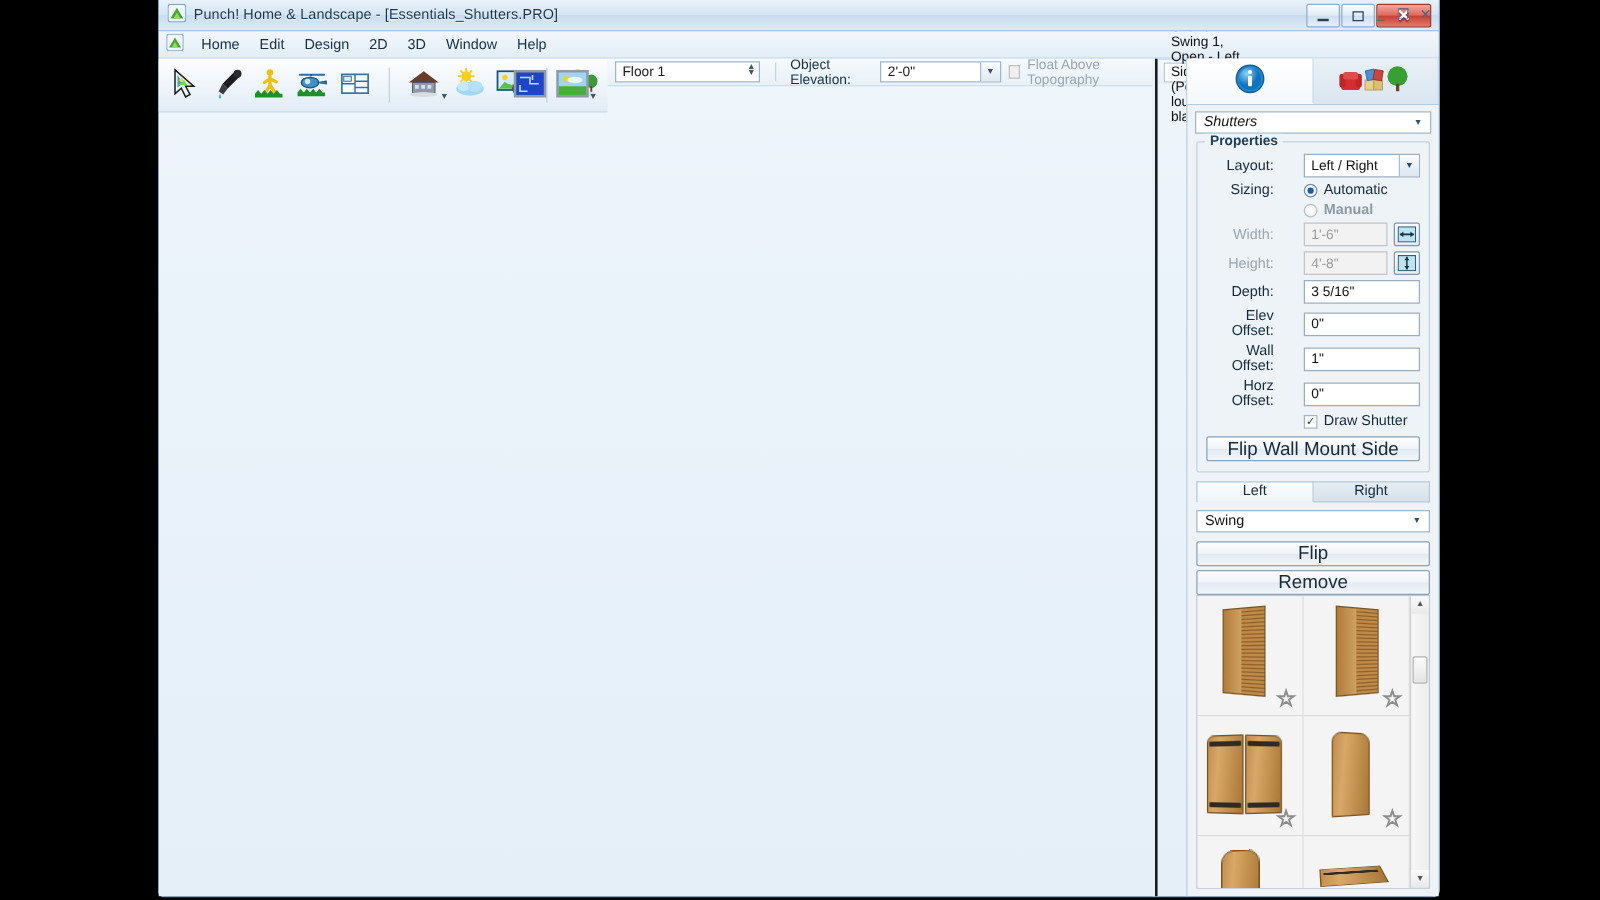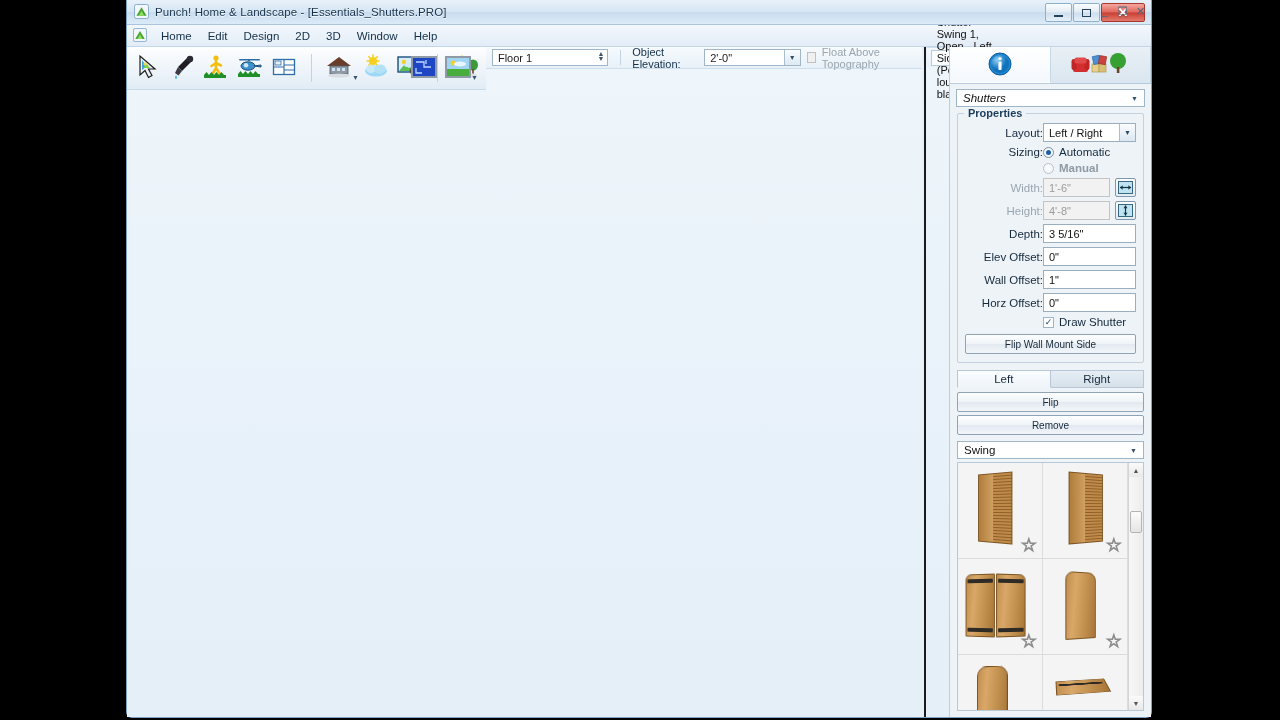--- a/index.html
+++ b/index.html
@@ -227,21 +227,21 @@
 
   .groupbox {
     margin: 2px 7px 0 7px; border: 1px solid #c3d2de; border-radius: 2px;
     padding: 9px 7px 8px 7px; position: relative;
   }
   .groupbox > .gb-title {
     position: absolute; top: -7px; left: 6px; background: #eef3f8;
     padding: 0 4px; font-size: 11px; font-weight: bold; color: #1b3d5c;
   }
   .row { display: flex; align-items: center; margin-bottom: 4px; }
-  .row-label { width: 78px; text-align: right; padding-right: 0;
+  .row-label { width: 78px; text-align: right; padding-right: 24px;
                font-size: 11.5px; color: #14293c; }
   .row-label.dim { color: #9aa6b0; }
   .field {
     flex: 1 1 auto; height: 19px; background: #fff; border: 1px solid #9aaebe;
     display: flex; align-items: center; padding-left: 5px; font-size: 11px; color: #111;
   }
   .field.dim { background: #f2f2f2; border-color: #c4c4c4; color: #9b9b9b; }
   .field-combo { position: relative; padding-right: 18px; }
   .field-combo .arrow {
     position: absolute; right: 0; top: 0; bottom: 0; width: 16px;
@@ -264,21 +264,21 @@
   .radio.on::after { content:''; width:5px; height:5px; border-radius:50%;
                      background:#1b5ea8; display:block; }
   .radio.off { border-color:#b9c3cc; }
   .radio-label { font-size: 11.5px; color: #14293c; }
   .radio-label.dim { color:#8e9aa4;font-weight:bold; }
 
   .btn {
     height: 20px; border: 1px solid #8ea3b5; border-radius: 2px;
     background: linear-gradient(180deg,#fdfefe 0%,#f0f4f8 48%,#e2e9f0 52%,#f2f6fa 100%);
     display: flex; align-items: center; justify-content: center;
-    font-size: 10px; color: #16293a; cursor: default;
+    font-size: 15px; color: #16293a; cursor: default;
   }
 
   #lr-tabs { display: flex; margin: 7px 7px 0 7px; height: 21px; }
   .lr-tab {
     flex: 1 1 50%; display: flex; align-items: center; justify-content: center;
     font-size: 11.5px; color: #14293c; border: 1px solid #b7c7d5;
     cursor: default;
   }
   .lr-tab.active { background: linear-gradient(180deg,#fbfdff,#eef4f9);
                    border-bottom-color: #eef4f9; font-weight: normal; }
@@ -834,30 +834,30 @@
         </div>
 
         <div class="btn">Flip Wall Mount Side</div>
       </div>
 
       <div id="lr-tabs">
         <div class="lr-tab active">Left</div>
         <div class="lr-tab inactive">Right</div>
       </div>
 
-      <div style="padding:4px 7px 0 7px; display:flex; flex-direction:column; gap:3px;">
-        <div class="btn">Flip</div>
-        <div class="btn">Remove</div>
-      </div>
-
       <div id="swatch-combo-wrap">
         <div id="panel-combo">
           <span>Swing</span>
           <span class="arrow">▼</span>
         </div>
+      </div>
+
+      <div style="padding:4px 7px 0 7px; display:flex; flex-direction:column; gap:3px;">
+        <div class="btn">Flip</div>
+        <div class="btn">Remove</div>
       </div>
 
       <div id="swatch-area">
         <div id="swatch-grid">
 
           <div class="swatch">
             <div class="sw-louver" style="left:22%; top:10%; width:44%; height:74%;
                         transform: perspective(160px) rotateY(-22deg);"></div>
             <span class="star">☆</span>
           </div>

